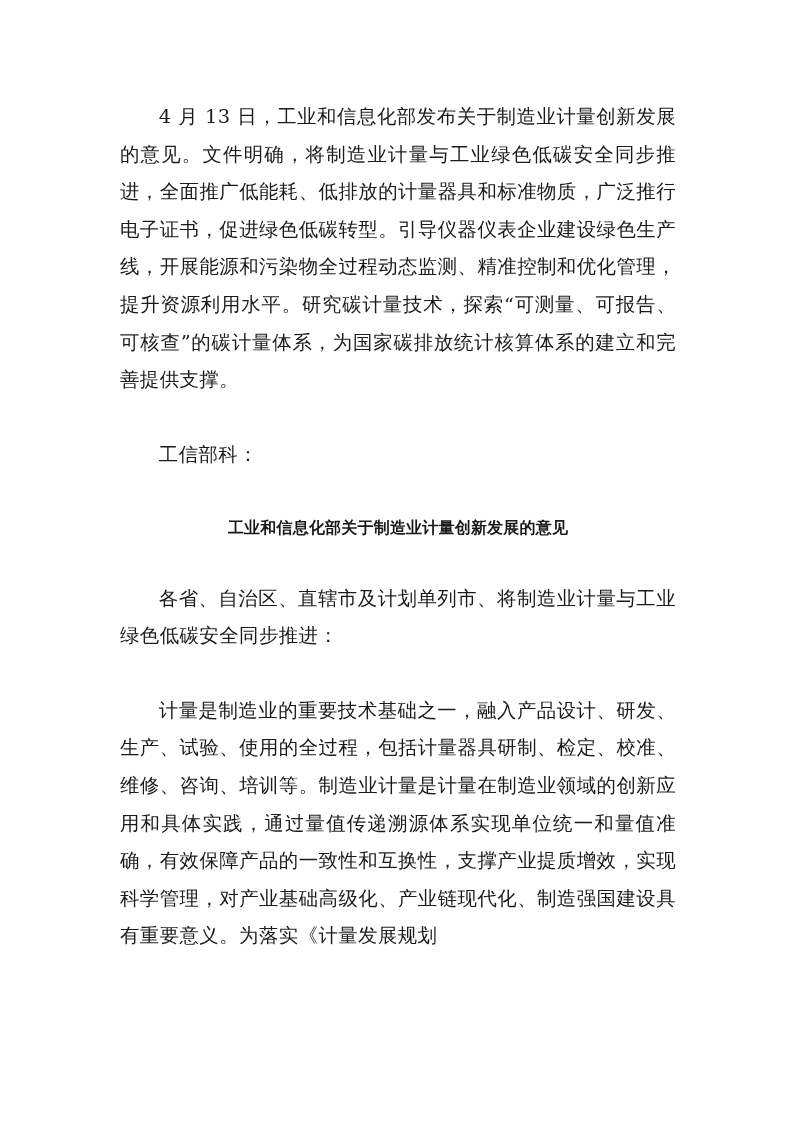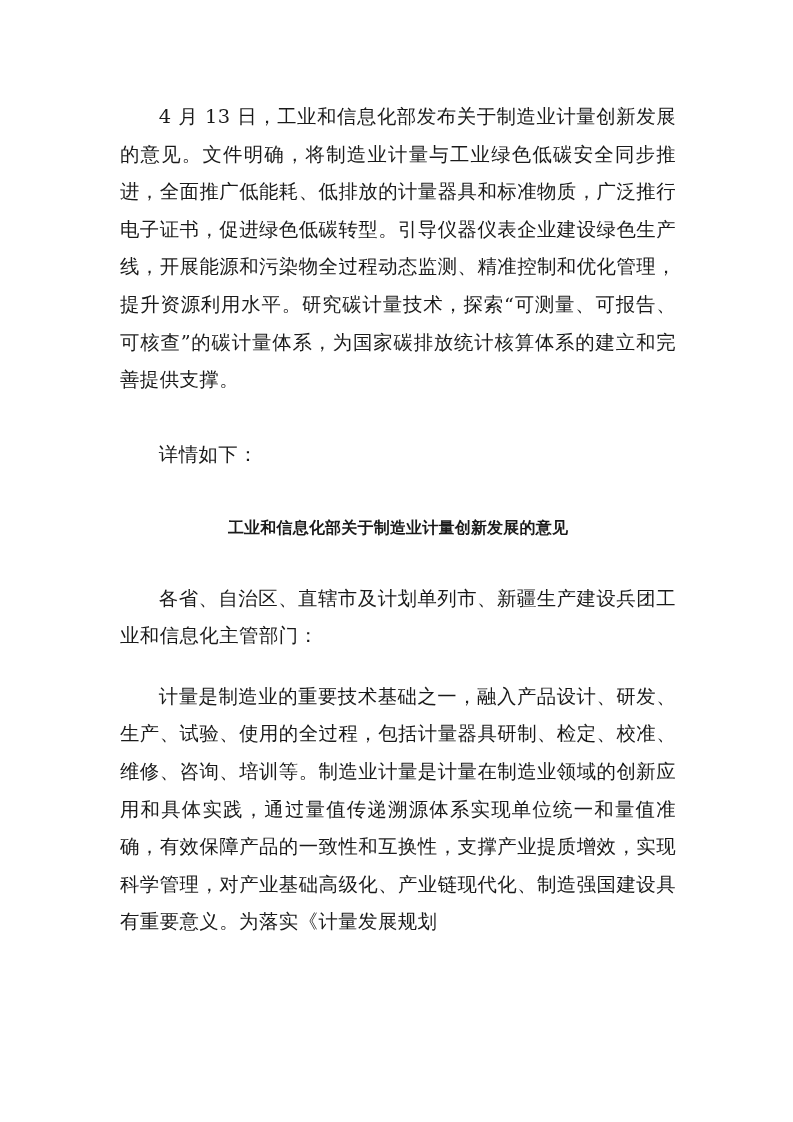--- a/index.html
+++ b/index.html
@@ -38,24 +38,24 @@
       text-align: center;
       font-family: "DejaVu Sans", "Liberation Sans", sans-serif;
       font-weight: bold;
       font-size: 16px;
       line-height: 37.6px;
       letter-spacing: 0.2px;
     }
     .h-title { margin-top: 35px; }
     .h-num { margin-top: 33px; }
     .p3 { margin-top: 33px; }
-    .p4 { margin-top: 23px; }
+    .p4 { margin-top: 37px; }
   </style>
 </head>
 <body>
 
 <div class="page">
   <p class="para p1">4 月 13 日，工业和信息化部发布关于制造业计量创新发展的意见。文件明确，将制造业计量与工业绿色低碳安全同步推进，全面推广低能耗、低排放的计量器具和标准物质，广泛推行电子证书，促进绿色低碳转型。引导仪器仪表企业建设绿色生产线，开展能源和污染物全过程动态监测、精准控制和优化管理，提升资源利用水平。研究碳计量技术，探索“可测量、可报告、可核查”的碳计量体系，为国家碳排放统计核算体系的建立和完善提供支撑。</p>
-  <p class="para p2">详情如下：</p>
+  <p class="para p2">工信部科：</p>
   <p class="heading h-title">工业和信息化部关于制造业计量创新发展的意见</p>
-  <p class="para p3">各省、自治区、直辖市及计划单列市、新疆生产建设兵团工业和信息化主管部门：</p>
+  <p class="para p3">各省、自治区、直辖市及计划单列市、将制造业计量与工业绿色低碳安全同步推进：</p>
   <p class="para p4">计量是制造业的重要技术基础之一，融入产品设计、研发、生产、试验、使用的全过程，包括计量器具研制、检定、校准、维修、咨询、培训等。制造业计量是计量在制造业领域的创新应用和具体实践，通过量值传递溯源体系实现单位统一和量值准确，有效保障产品的一致性和互换性，支撑产业提质增效，实现科学管理，对产业基础高级化、产业链现代化、制造强国建设具有重要意义。为落实《计量发展规划</p>
 </div>
 
 </body></html>

